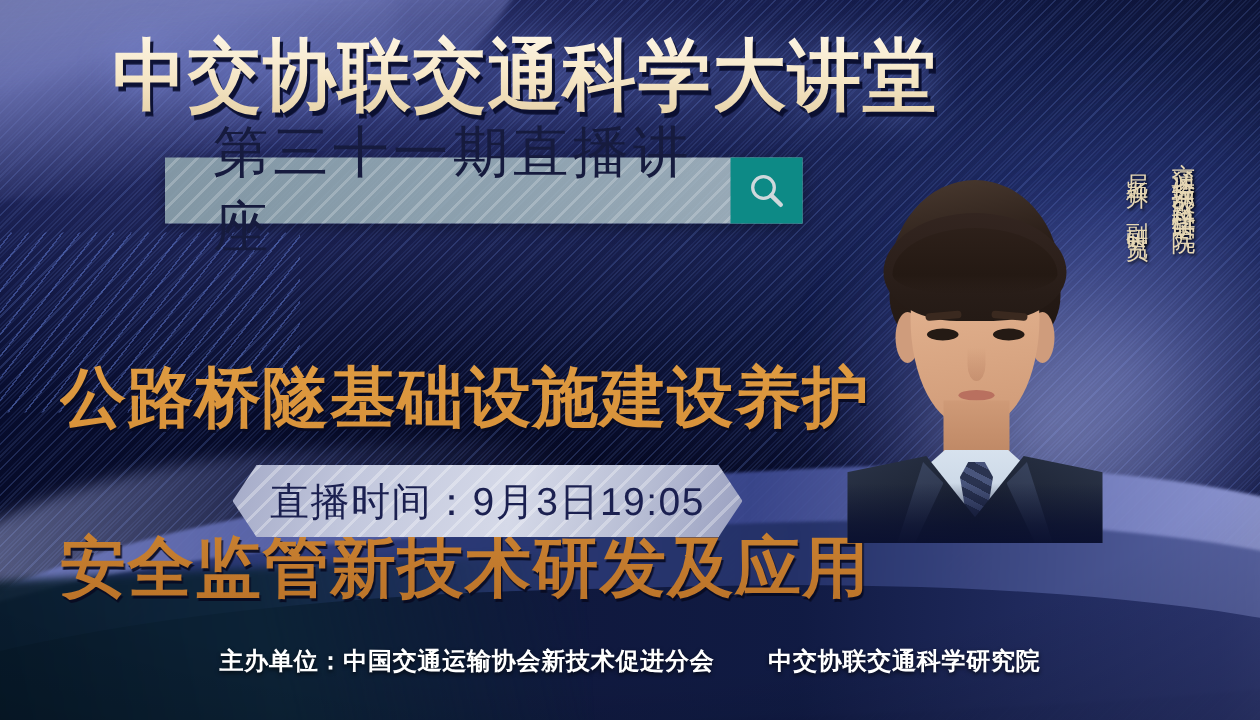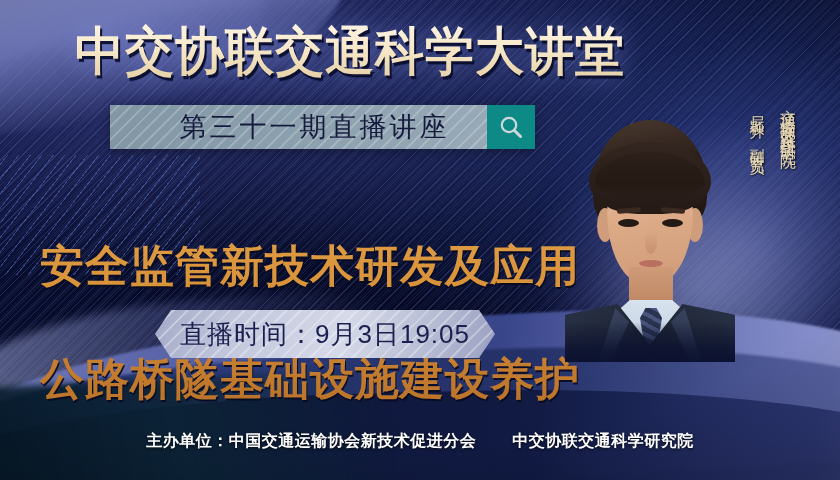--- a/index.html
+++ b/index.html
@@ -153,21 +153,21 @@
   .subtitle-bar .stripe-ov{
     position:absolute; inset:0;
     background-image:repeating-linear-gradient(-45deg,
       rgba(255,255,255,.20) 0px, rgba(255,255,255,.20) 2px,
       rgba(0,0,0,0) 2px, rgba(0,0,0,0) 9px);
     pointer-events:none;
   }
   .subtitle-text{
     flex:1;
     display:flex; align-items:center; justify-content:center;
-    font-size:27px; font-weight:500; letter-spacing:3px;
+    font-size:37px; font-weight:500; letter-spacing:3px;
     color:#161b3e;
     position:relative; z-index:2;
     padding-left:32px;
   }
   .search-box{
     width:48px;
     background:#0d8a86;
     display:flex; align-items:center; justify-content:center;
     position:relative; z-index:2;
   }
@@ -354,22 +354,22 @@
       <span>
         <svg width="26" height="26" viewBox="0 0 26 26" fill="none">
           <circle cx="11" cy="11" r="7.2" stroke="#cfd8dc" stroke-width="2.2"></circle>
           <line x1="16.2" y1="16.2" x2="22.5" y2="22.5" stroke="#cfd8dc" stroke-width="3" stroke-linecap="round"></line>
         </svg>
       </span>
     </div>
   </div>
 
   <div class="main-title">
+    <span class="l">公路桥隧基础设施建设养护</span>
     <span class="l">安全监管新技术研发及应用</span>
-    <span class="l">公路桥隧基础设施建设养护</span>
   </div>
 
   <div class="time-badge">
     <div class="stripe-ov"></div>
     <div class="time-text">直播时间：9月3日19:05</div>
   </div>
 
   <div class="portrait">
     <div class="ph">
       <div class="p-hair"></div>

